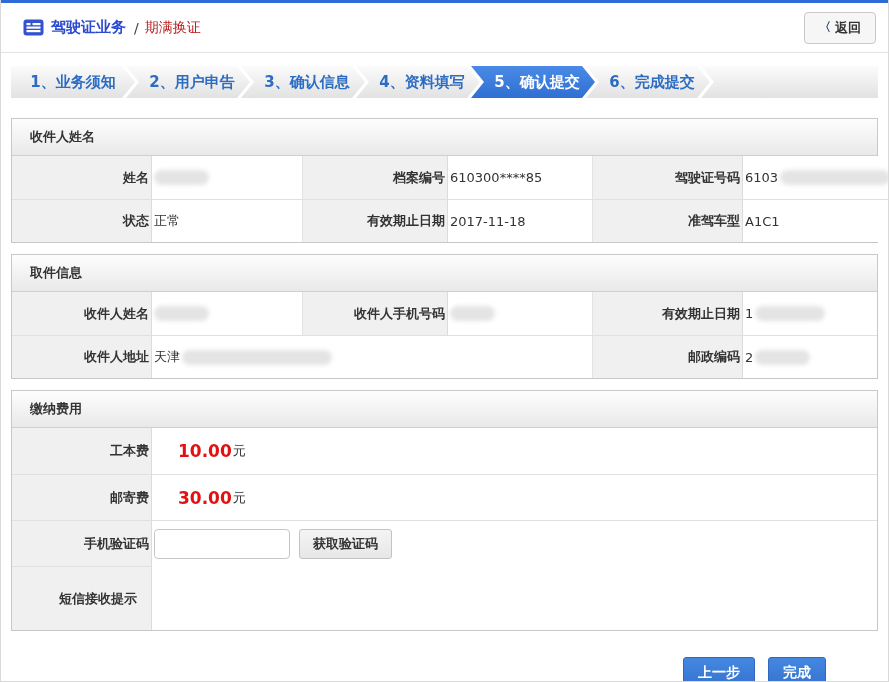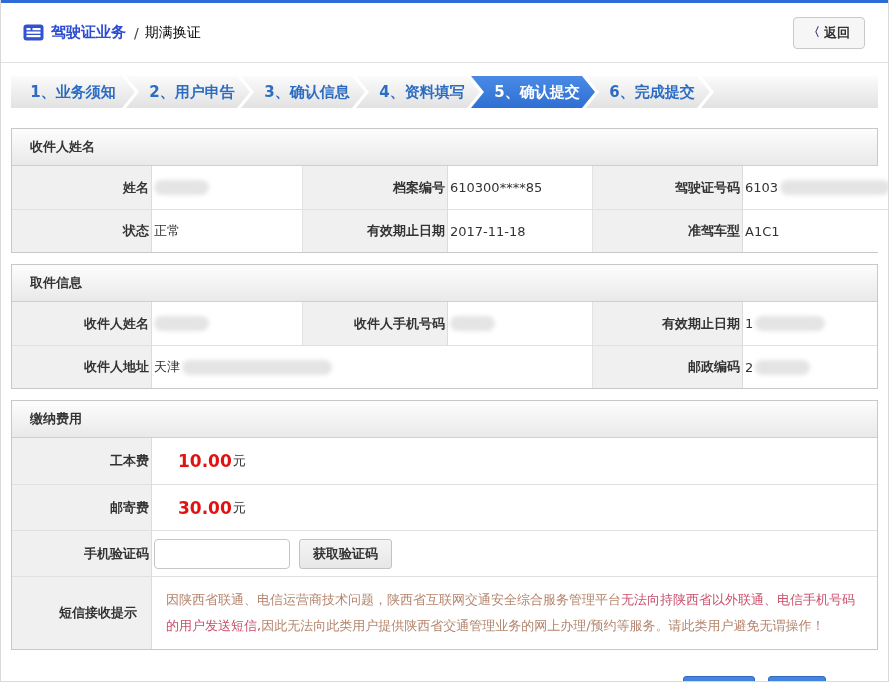--- a/index.html
+++ b/index.html
@@ -6,25 +6,25 @@
   html,body { width:889px; height:682px; }
   body {
     font-family:"DejaVu Sans","Liberation Sans",sans-serif;
     background:#fff; color:#333; font-size:13px;
     border:1px solid #d9d9d9; border-top:none;
     position:relative; overflow:hidden;
   }
   .topbar { height:3px; background:#2f6bd8; }
 
   
-  .header { height:60px; display:flex; align-items:center; padding:0 23px 0 22px; border-bottom:1px solid #e2e2e2; }
+  .header { height:50px; display:flex; align-items:center; padding:0 12px 0 22px; border-bottom:1px solid #e2e2e2; }
   .hicon { width:21px; height:17px; margin-right:7px; flex:0 0 auto; }
   .htitle { font-size:15px; font-weight:bold; color:#2b4bd0; }
   .hsep { font-size:14px; color:#444; margin:0 6px 0 8px; }
-  .hsub { font-size:14px; color:#000000;text-align:right; }
+  .hsub { font-size:14px; color:#b91c1c;text-align:right; }
   .spacer { flex:1; }
   .back-btn {
     background:#f6f6f6; border:1px solid #c9c9c9; border-radius:4px;
     padding:6px 14px; font-size:13px; font-weight:bold; color:#333;
     cursor:pointer; display:flex; align-items:center; gap:4px;
     font-family:inherit;
   }
   .back-btn .chev { color:#23355e; font-weight:bold; font-size:12px; }
 
   
@@ -208,24 +208,19 @@
         <span class="fee-unit">元</span>
       </div>
 
     <div class="cell lbl fee-cell bt">手机验证码</div>
     <div class="cell val fee-cell bt">
       <input class="captcha-input" type="text" value="" style="">
       <button class="captcha-btn">获取验证码</button>
     </div>
 
     <div class="cell lbl bt notice-cell">短信接收提示</div>
-    <div class="cell val bt notice-cell">
-      <div class="notice">
-        <span class="n-muted">因陕西省联通、电信运营商技术问题，陕西省互联网交通安全综合服务管理平台</span><span class="n-rose">无法向持陕西省以外联通、电信手机号码的用户发送短信,</span><span class="n-muted">因此无法向此类用户提供陕西省交通管理业务的网上办理/预约等服务。请此类用户避免无谓操作！</span>
-      </div>
-    </div>
   </div>
 </div>
 
 <div class="footer">
   <button class="btn-blue">上一步</button>
   <button class="btn-blue">完成</button>
 </div>
 
 </body></html>

